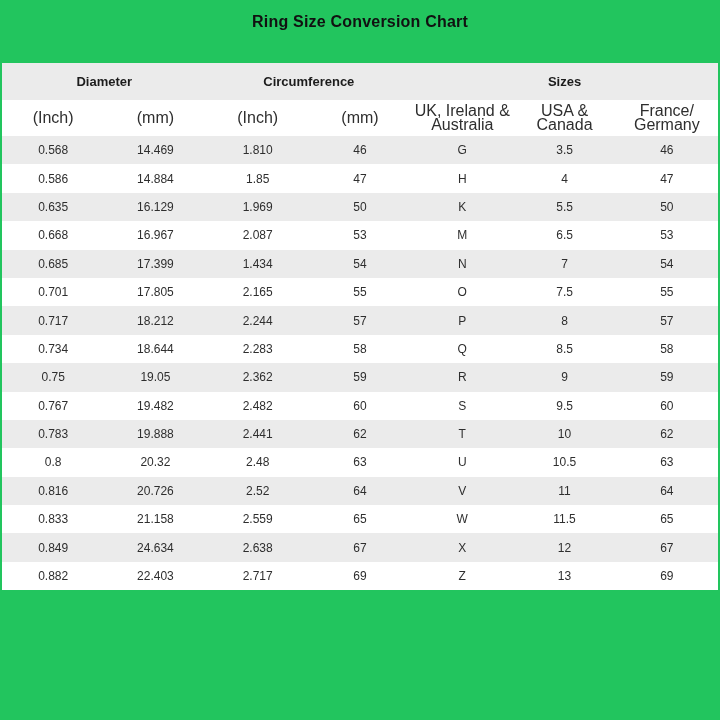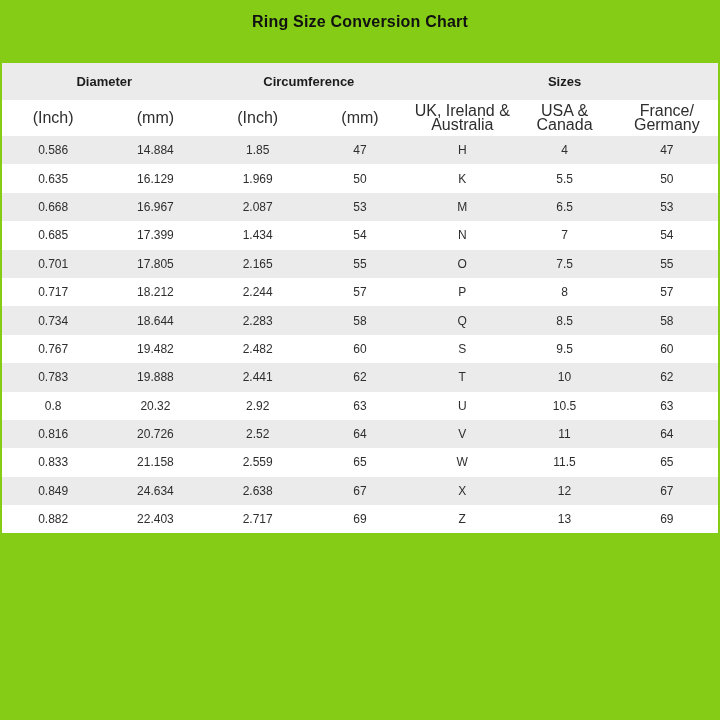--- a/index.html
+++ b/index.html
@@ -9,21 +9,21 @@
     width: 720px;
     height: 720px;
     font-family: "Liberation Sans", sans-serif;
     color: #2e2e2e;
     -webkit-font-smoothing: antialiased;
   }
   .page {
     width: 720px;
     height: 720px;
     overflow: hidden;
-    background: #84cc16;
+    background: #22c55e;
   }
   .title {
     text-align: center;
     font-size: 16px;
     font-weight: bold;
     color: #111111;
     padding-top: 13px;
     line-height: 18px;
     letter-spacing: 0.2px;
   }
@@ -84,20 +84,29 @@
         <th>(mm)</th>
         <th>(Inch)</th>
         <th>(mm)</th>
         <th>UK, Ireland &amp; Australia</th>
         <th>USA &amp; Canada</th>
         <th>France/ Germany</th>
       </tr>
     </thead>
     <tbody>
         <tr>
+          <td>0.568</td>
+          <td>14.469</td>
+          <td>1.810</td>
+          <td>46</td>
+          <td>G</td>
+          <td>3.5</td>
+          <td>46</td>
+        </tr>
+        <tr>
           <td>0.586</td>
           <td>14.884</td>
           <td>1.85</td>
           <td>47</td>
           <td>H</td>
           <td>4</td>
           <td>47</td>
         </tr>
         <tr>
           <td>0.635</td>
@@ -147,41 +156,50 @@
         <tr>
           <td>0.734</td>
           <td>18.644</td>
           <td>2.283</td>
           <td>58</td>
           <td>Q</td>
           <td>8.5</td>
           <td>58</td>
         </tr>
         <tr>
+          <td>0.75</td>
+          <td>19.05</td>
+          <td>2.362</td>
+          <td>59</td>
+          <td>R</td>
+          <td>9</td>
+          <td>59</td>
+        </tr>
+        <tr>
           <td>0.767</td>
           <td>19.482</td>
           <td>2.482</td>
           <td>60</td>
           <td>S</td>
           <td>9.5</td>
           <td>60</td>
         </tr>
         <tr>
           <td>0.783</td>
           <td>19.888</td>
           <td>2.441</td>
           <td>62</td>
           <td>T</td>
           <td>10</td>
           <td>62</td>
         </tr>
         <tr>
           <td>0.8</td>
           <td>20.32</td>
-          <td>2.92</td>
+          <td>2.48</td>
           <td>63</td>
           <td>U</td>
           <td>10.5</td>
           <td>63</td>
         </tr>
         <tr>
           <td>0.816</td>
           <td>20.726</td>
           <td>2.52</td>
           <td>64</td>

